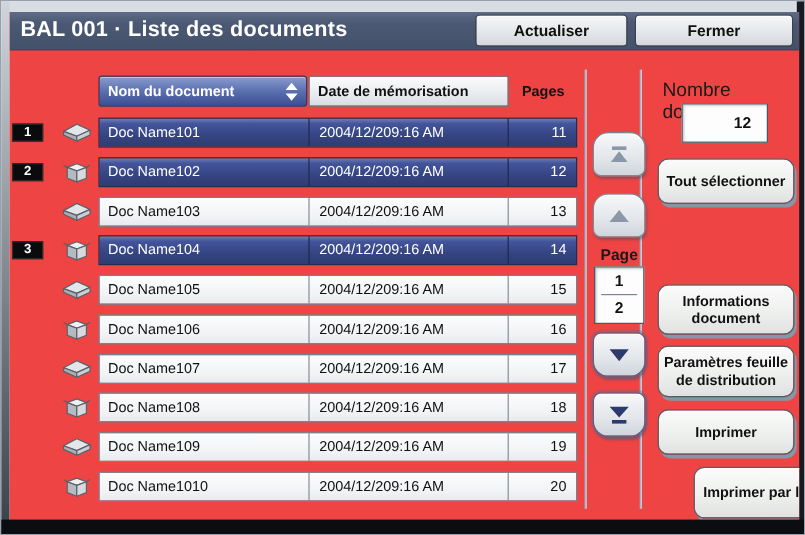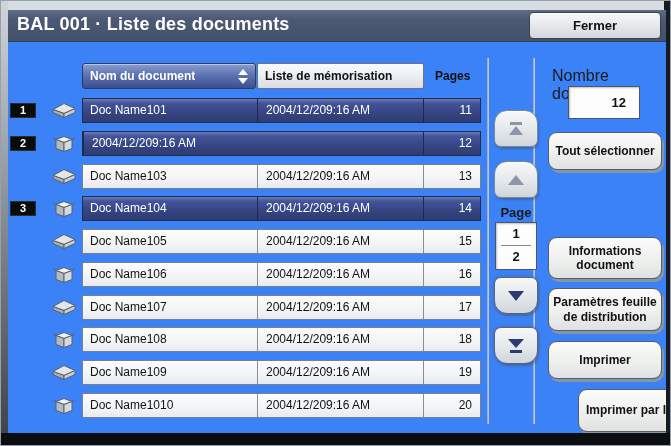--- a/index.html
+++ b/index.html
@@ -2,21 +2,21 @@
 <html><head>
 <meta charset="utf-8">
 <style>
   html,body{margin:0;padding:0;background:#fff;font-family:"Liberation Sans","DejaVu Sans",sans-serif;}
   *{box-sizing:border-box;}
   .device{position:relative;width:671px;height:446px;background:#eceef1;border:1px solid #97a0ab;overflow:hidden;}
   .bezel-top{position:absolute;left:0;top:0;width:100%;height:9px;background:#d7dde3;}
   .bezel-left{position:absolute;left:0;top:0;width:7px;height:100%;background:linear-gradient(#cfd5db,#3a404a);}
   .bezel-right{position:absolute;right:0;top:0;width:6px;height:100%;background:#171a20;}
   .bottom-band{position:absolute;left:0;bottom:0;width:100%;height:12px;background:#0b0d11;}
-  .screen{position:absolute;left:7px;top:9px;width:658px;height:425px;background:#3b82f6;overflow:hidden;padding-left:24px;}
+  .screen{position:absolute;left:7px;top:9px;width:658px;height:425px;background:#ef4444;overflow:hidden;padding-left:24px;}
 
   
   .titlebar{position:absolute;left:0;top:0;width:658px;height:32px;
     background:linear-gradient(#5e6c86 0%,#4b5974 30%,#43516a 100%);
     border-bottom:1px solid #33405a;}
   .title{position:absolute;left:9px;top:4px;font-size:18px;font-weight:bold;color:#fff;letter-spacing:.2px;}
   .tb-btn{position:absolute;top:2px;height:27px;border:1px solid #3c424c;border-radius:4px;
     background:linear-gradient(#f6f7f8 0%,#e4e7ea 55%,#d3d7db 100%);
     font-size:13px;font-weight:bold;color:#111;text-align:center;line-height:25px;
     box-shadow:inset 0 1px 0 #fff;}
@@ -85,35 +85,36 @@
 
 <div class="device">
   <div class="bezel-top"></div>
   <div class="bezel-left"></div>
   <div class="bezel-right"></div>
 
   <div class="screen">
 
     <div class="titlebar">
       <span class="title">BAL 001 · Liste des documents</span>
+      <div class="tb-btn tb-actualiser">Actualiser</div>
       <div class="tb-btn tb-fermer">Fermer</div>
     </div>
 
     <div class="groove groove-1"></div>
     <div class="groove groove-2"></div>
 
     <div class="hdr-name">
       <span>Nom du document</span>
       <svg class="hdr-sort" width="14" height="24" viewBox="0 0 14 24">
         <polygon points="7,4 12,10 2,10" fill="#fff"></polygon>
         <polygon points="2,13 12,13 7,19" fill="#fff"></polygon>
       </svg>
     </div>
     <div class="hdr-date">
-      <span>Liste de mémorisation</span>
+      <span>Date de mémorisation</span>
     </div>
     <div class="hdr-pages">Pages</div>
 
     <div class="row selected" style="top:88px">
       <div class="badge">1</div>
       <svg class="row-icon" viewBox="0 0 24 18">
           <polygon points="1,8 12,2 23,7 12,12" fill="#e2e6e9" stroke="#5a6068"></polygon>
           <polygon points="1,8 12,12 12,16 1,11" fill="#a9b0b7" stroke="#5a6068"></polygon>
           <polygon points="12,12 23,7 23,11 12,16" fill="#c9cfd4" stroke="#5a6068"></polygon>
         </svg>
@@ -130,20 +131,21 @@
     <div class="row selected" style="top:121px">
       <div class="badge">2</div>
       <svg class="row-icon" viewBox="0 0 24 18">
           <polygon points="4,5 12,2 20,5 12,8" fill="#eef0f2" stroke="#5a6068"></polygon>
           <polygon points="4,5 12,8 12,17 4,14" fill="#b4bac1" stroke="#5a6068"></polygon>
           <polygon points="12,8 20,5 20,14 12,17" fill="#d6dade" stroke="#5a6068"></polygon>
           <polyline points="4,5 1,3" stroke="#5a6068" fill="none"></polyline>
           <polyline points="20,5 23,3" stroke="#5a6068" fill="none"></polyline>
         </svg>
       <div class="bar">
+          <div class="cell-name">Doc Name102</div>
           <div class="cell-date">
             <span>2004/12/20</span>
             <span>9:16 AM</span>
           </div>
           <div class="cell-pages">12</div>
         </div>
     </div>
 
     <div class="row" style="top:154px">
       <svg class="row-icon" viewBox="0 0 24 18">

